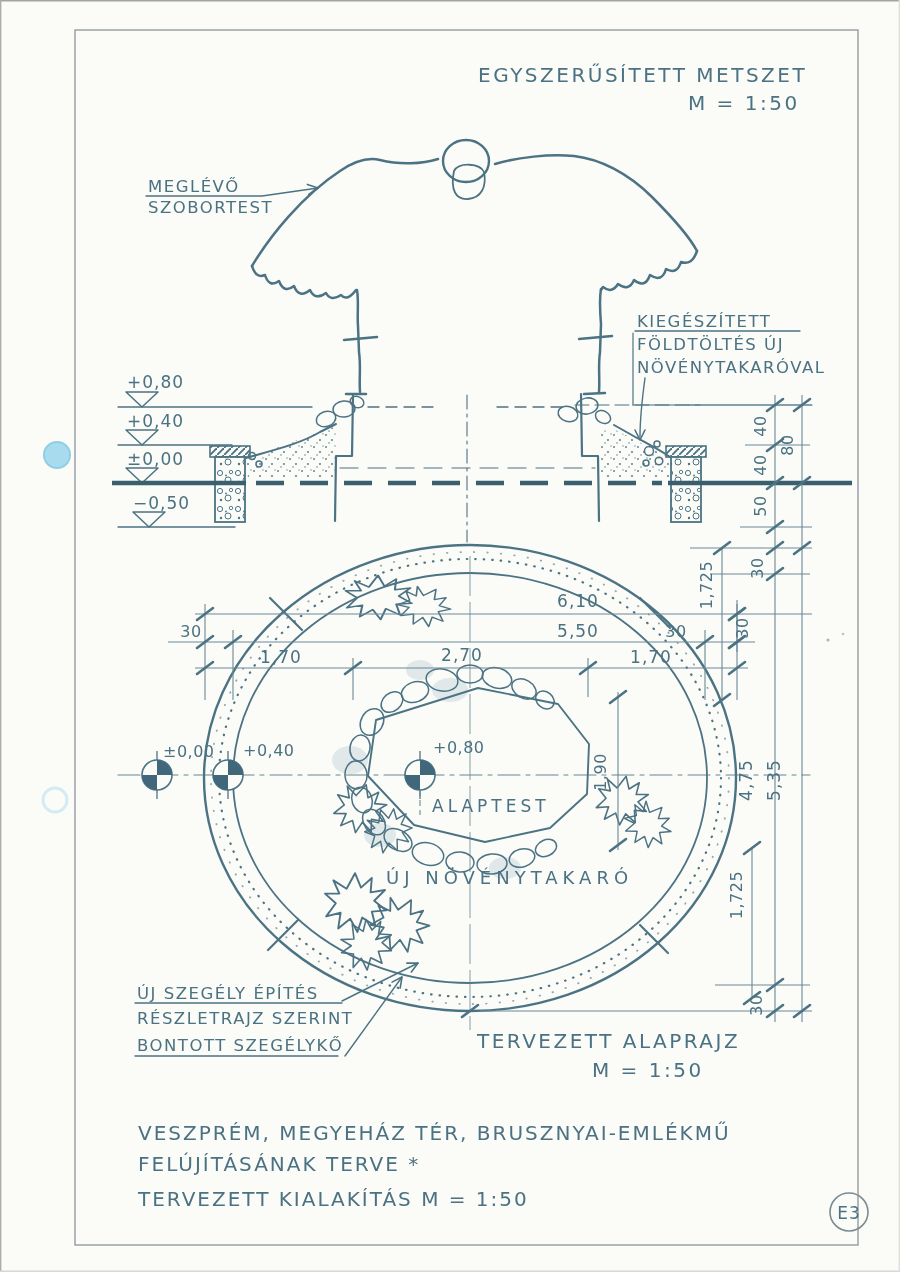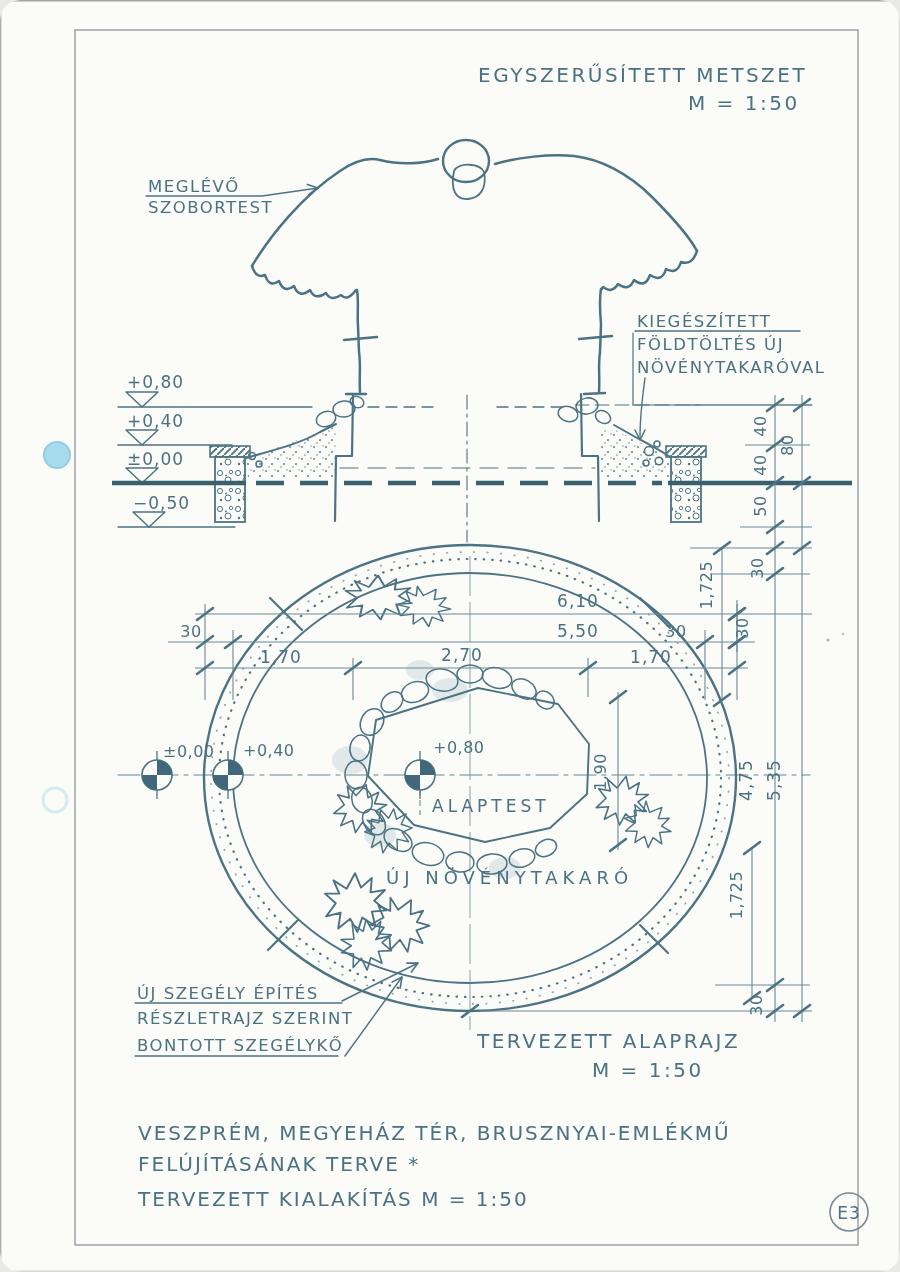--- a/index.html
+++ b/index.html
@@ -1,16 +1,16 @@
 <!DOCTYPE html>
 <html><head>
 <meta charset="utf-8">
 <style>
   html,body { margin:0; padding:0; background:#e9e9e6; }
-  #sheet { position:relative; width:900px; height:1272px; background:#fbfbf8; overflow:hidden;border-radius:21px; }
+  #sheet { position:relative; width:900px; height:1272px; background:#fbfbf8; overflow:hidden; }
   svg { display:block; }
   text { font-family:"DejaVu Sans", sans-serif; fill:#4a7282; }
   .tt  { font-size:20px; letter-spacing:2.5px; }
   .tb  { font-size:20px; letter-spacing:2px; }
   .t17 { font-size:17px; letter-spacing:1px; }
   .t16 { font-size:16px; letter-spacing:0.5px; }
   .lbl { font-size:16.5px; letter-spacing:1.5px; }
   .big { font-size:18px; letter-spacing:5px; }
   .sp  { font-size:17px; letter-spacing:4px; }
   .ink   { stroke:#4c7383; fill:none; stroke-linecap:round; stroke-linejoin:round; }

